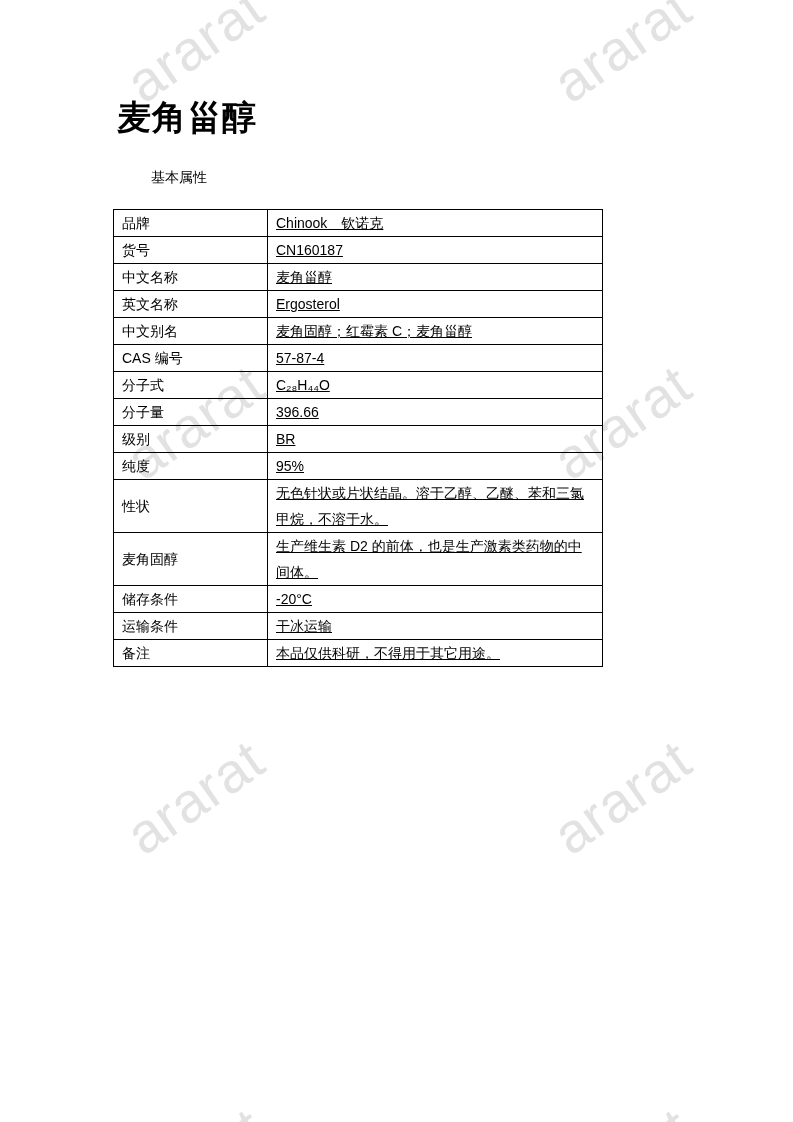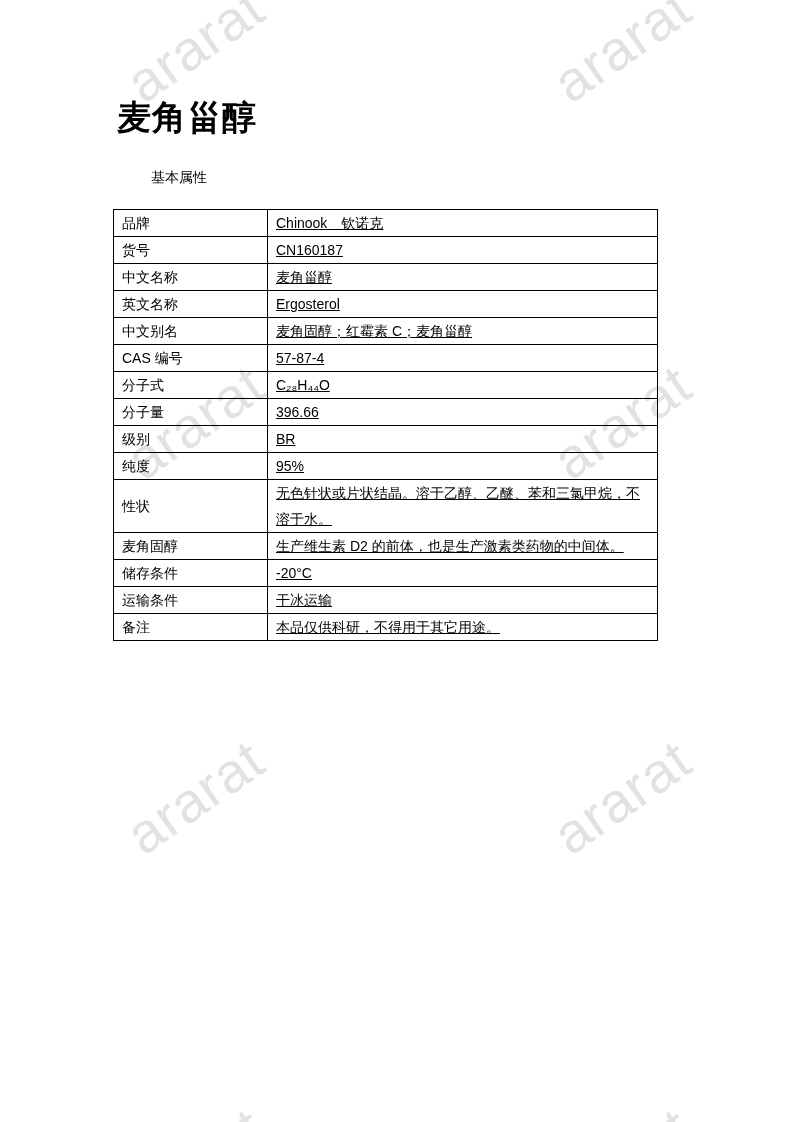--- a/index.html
+++ b/index.html
@@ -48,21 +48,21 @@
     left: 119px;
     top: 169px;
     font-size: 14px;
     line-height: 1.2;
     margin-left: 32px;
   }
   table.props {
     position: absolute;
     left: 113px;
     top: 209px;
-    width: 545px;
+    width: 490px;
     border-collapse: collapse;
     table-layout: fixed;
     font-size: 14px;
     background: transparent;
   }
   table.props td {
     border: 1px solid #000000;
     padding: 0 8px;
     height: 26px;
     line-height: 26px;

